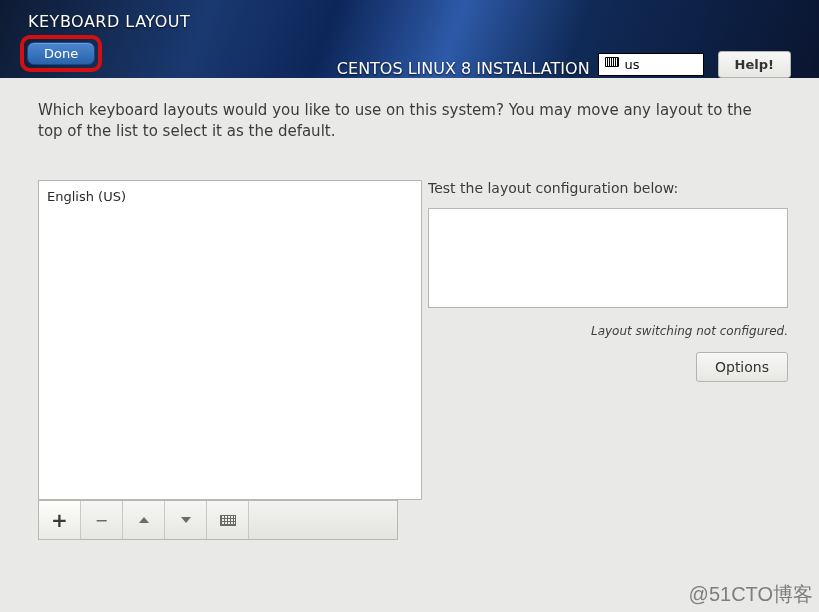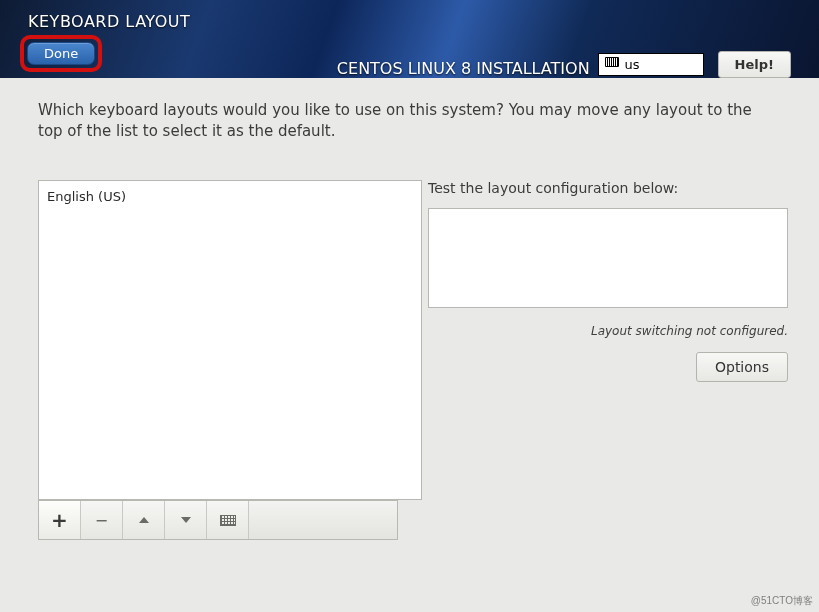--- a/index.html
+++ b/index.html
@@ -123,21 +123,21 @@
   border-radius: 3px;
   color: #333;
   padding: 6px 18px;
   font-size: 14px;
   cursor: pointer;
 }
 
 .watermark {
   position: absolute;
   right: 6px; bottom: 4px;
-  font-size: 10px;
+  font-size: 20px;
   color: rgba(90,90,90,0.75);
   font-family: sans-serif;
 }
 
 .chevron { display:inline-block; width:0;height:0; }
 .chevron.up { border-left:5px solid transparent;border-right:5px solid transparent;border-bottom:6px solid #6a6a66; }
 .chevron.down { border-left:5px solid transparent;border-right:5px solid transparent;border-top:6px solid #6a6a66; }
 </style>
 </head>
 <body>

